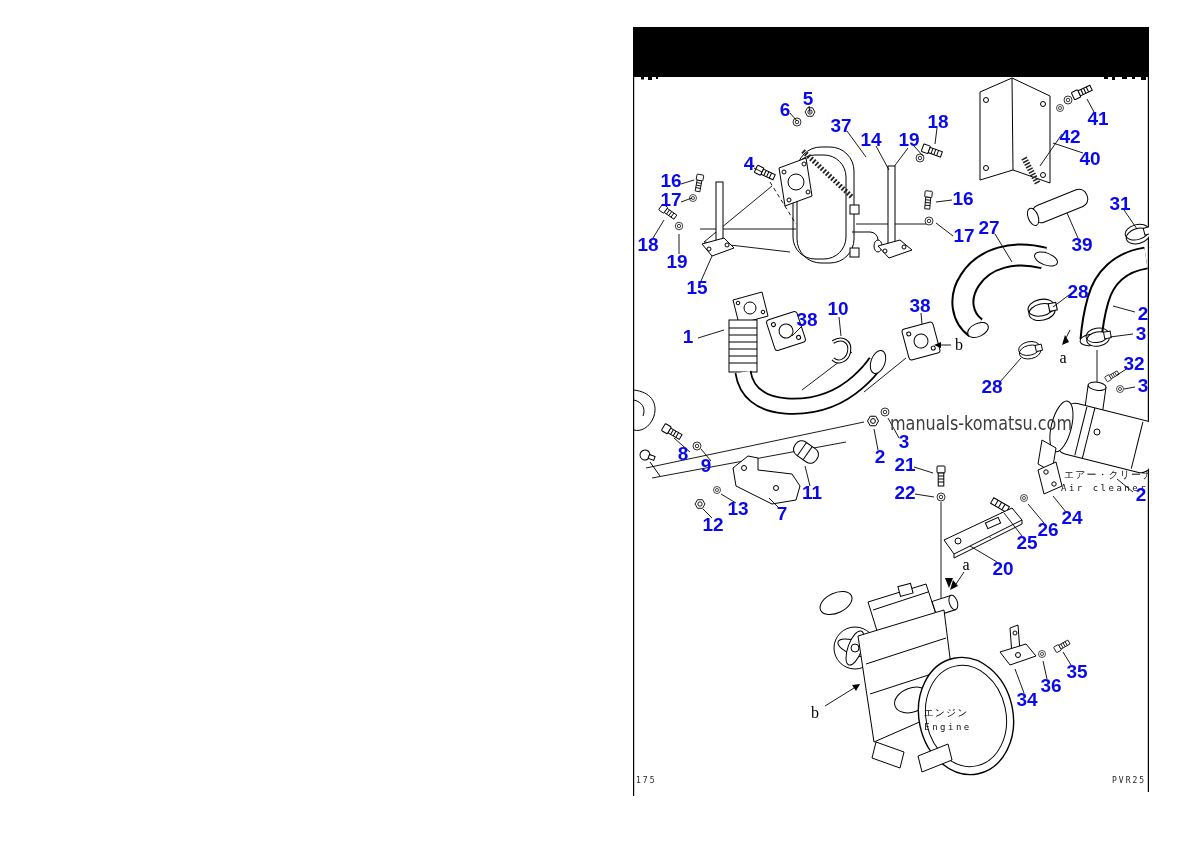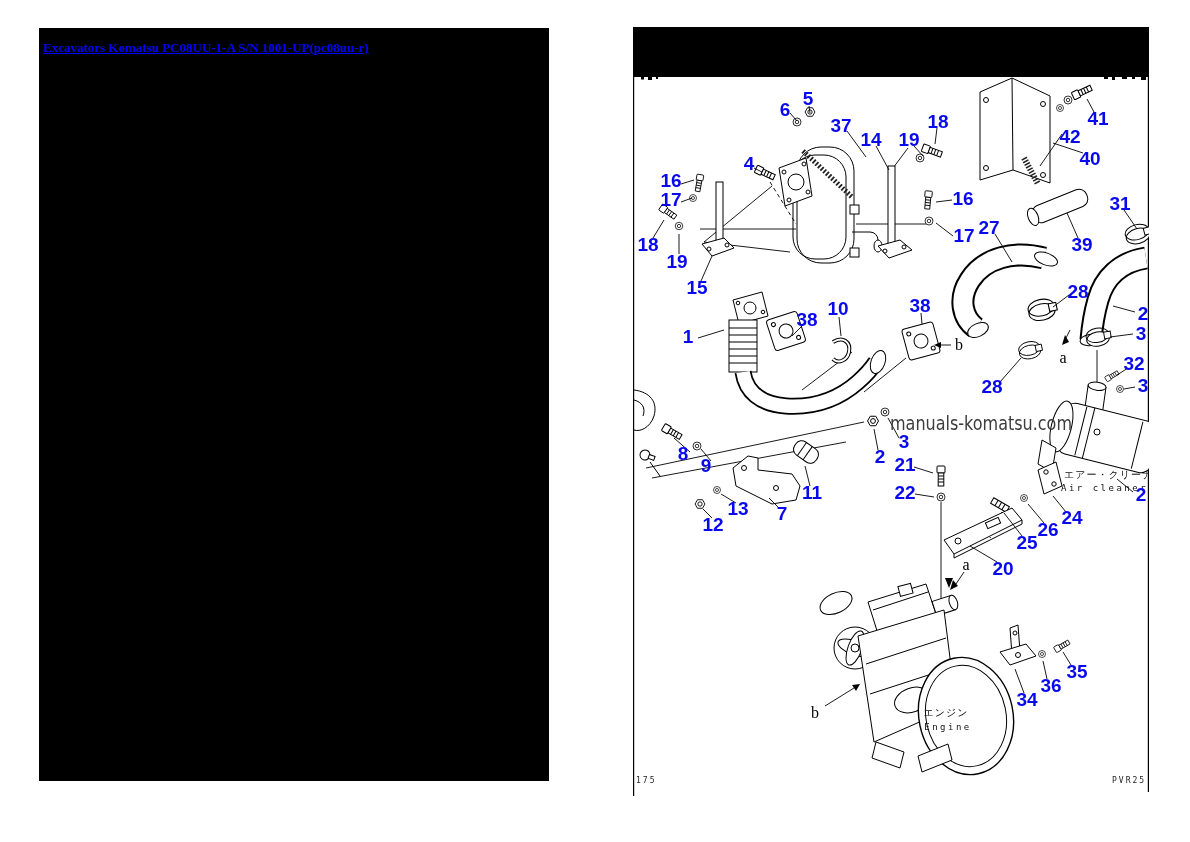--- a/index.html
+++ b/index.html
@@ -19,23 +19,20 @@
   .foot{font:8px "DejaVu Sans Mono",monospace;fill:#222;letter-spacing:2px;}
   .ln{stroke:#000;stroke-width:0.9;fill:none;}
   .part{stroke:#000;stroke-width:1;fill:#fff;}
   .wire{stroke:#000;stroke-width:1;fill:none;}
 </style>
 </head>
 <body>
 
 <div class="stage">
 
-  <div class="black-panel">
-    <a href="#" class="title-link">Excavators Komatsu PC08UU-1-A S/N 1001-UP(pc08uu-r)</a>
-  </div>
 
   <div class="sheet">
     <svg width="516" height="770" viewBox="633 27 516 770" xmlns="http://www.w3.org/2000/svg">
 
       <defs>
         <g id="washer">
             <circle r="5" fill="#fff" stroke="#000"></circle>
             <circle r="2.2" fill="#fff" stroke="#000"></circle>
           </g>
         <g id="nut">

